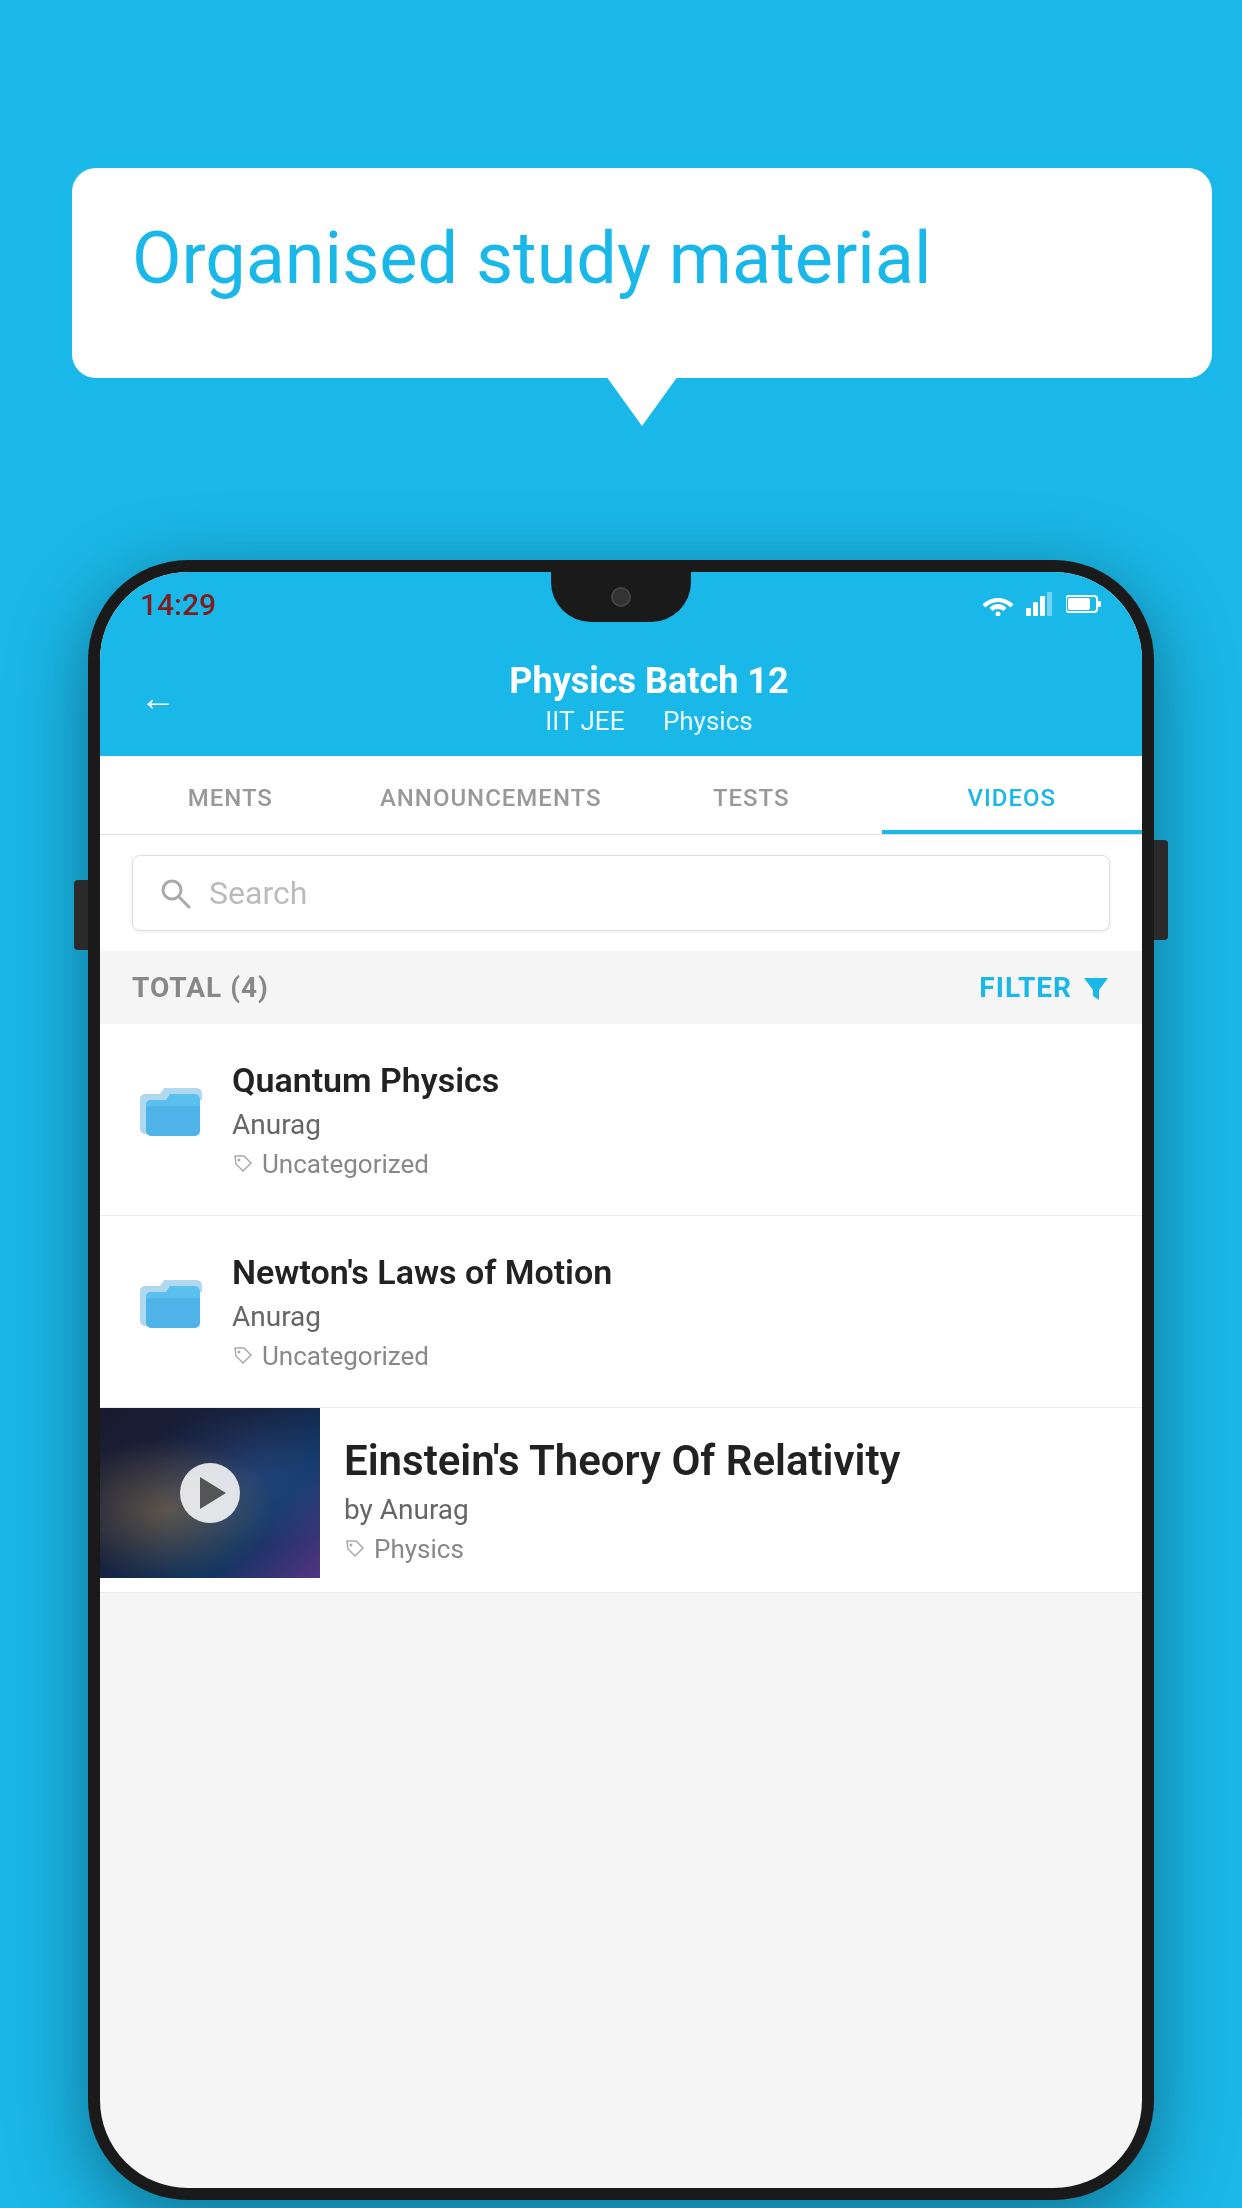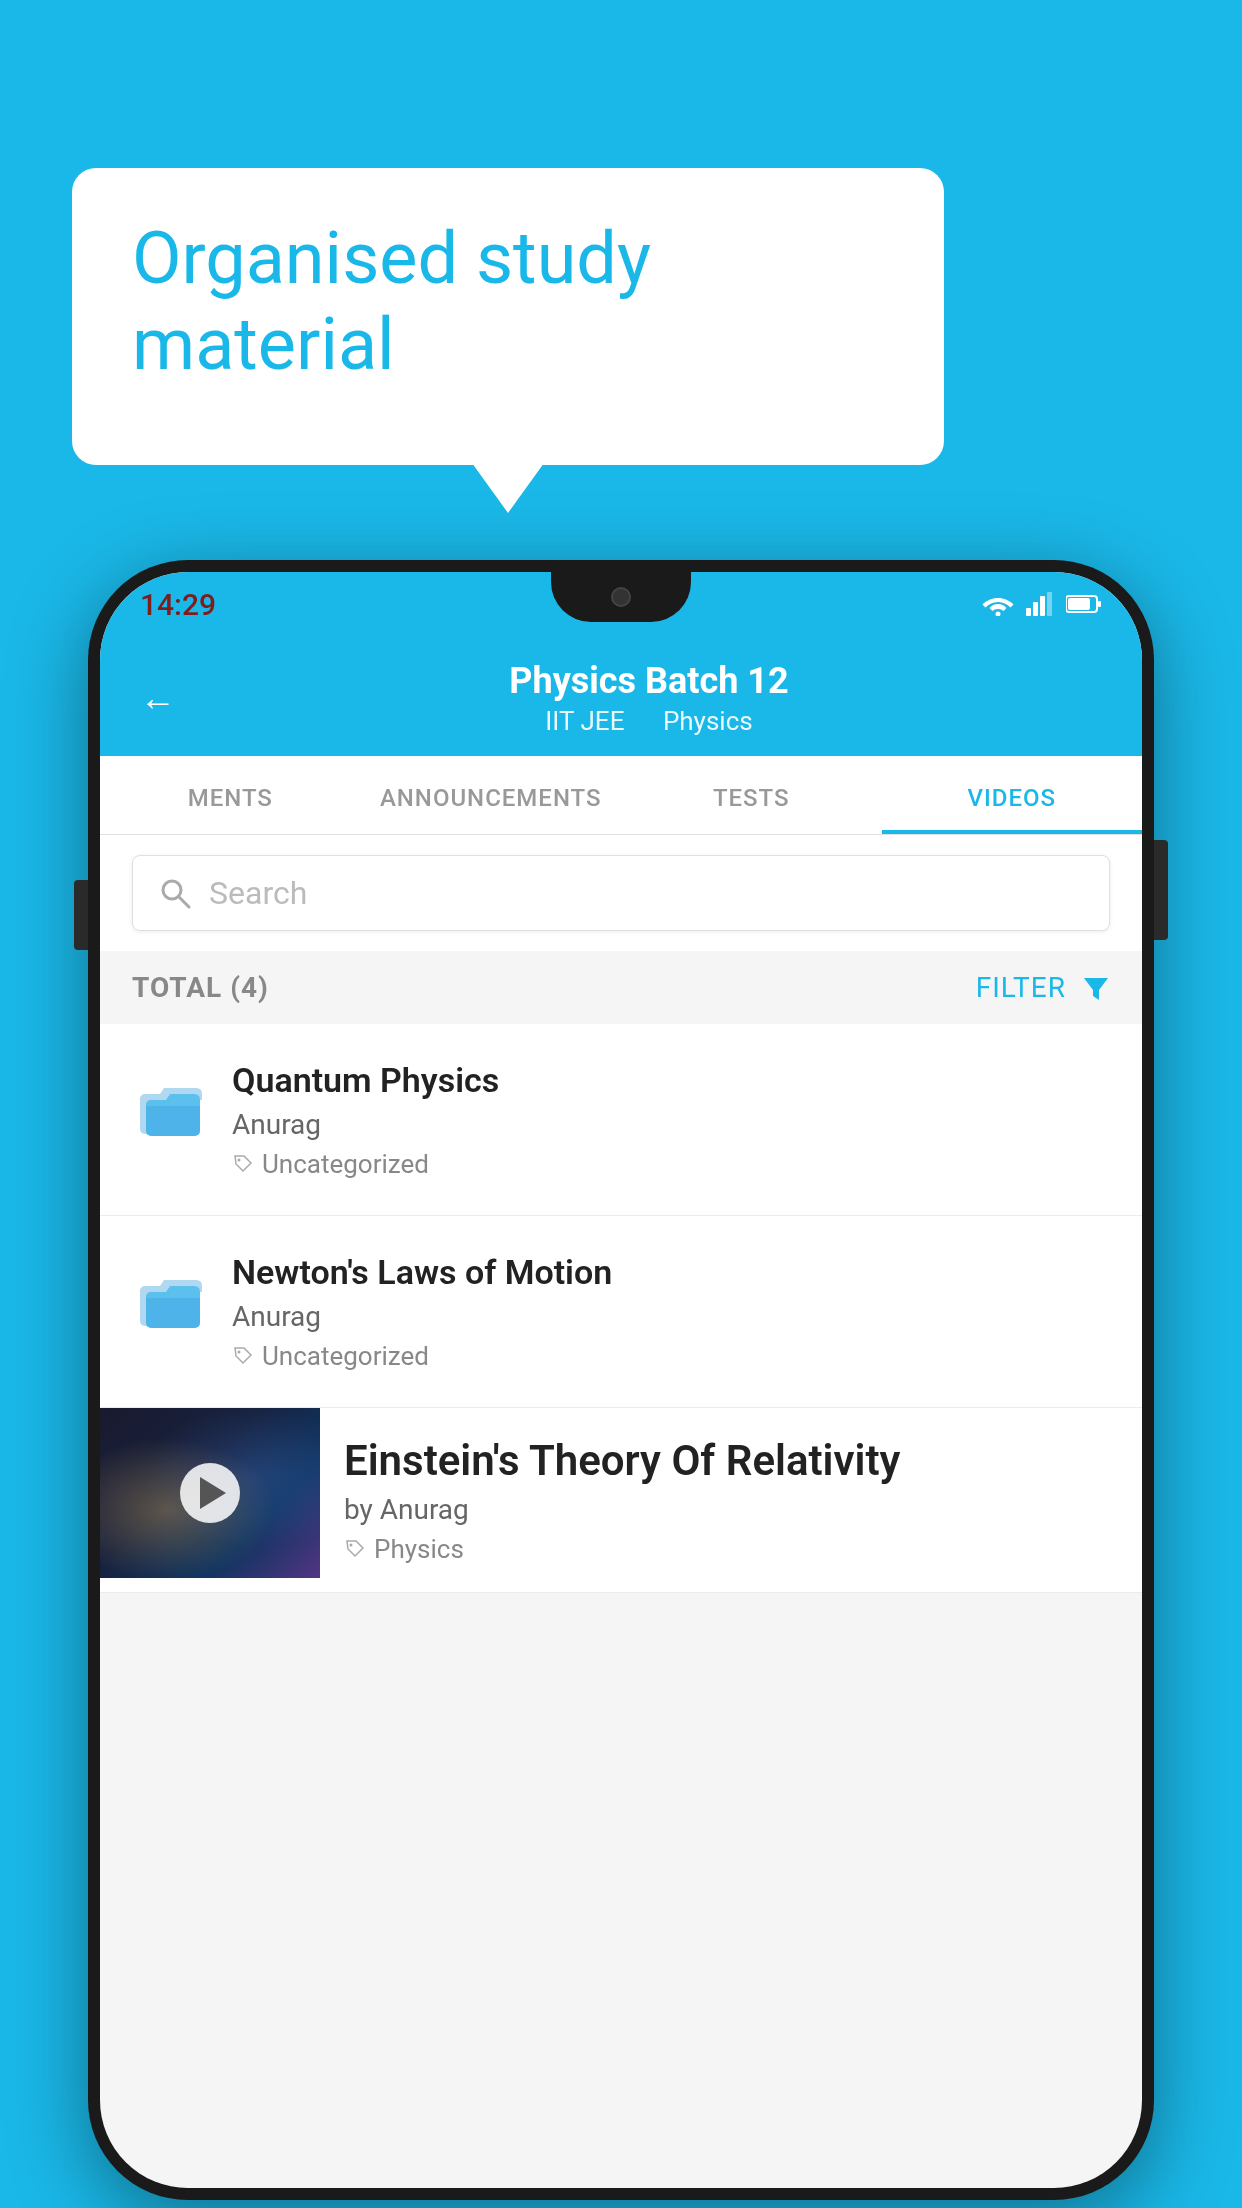--- a/index.html
+++ b/index.html
@@ -11,21 +11,21 @@
       font-family: 'Roboto', Arial, sans-serif;
       overflow: hidden;
       position: relative;
     }
 
     
     .speech-bubble {
       position: absolute;
       top: 168px;
       left: 72px;
-      width: 872px;
+      width: 1140px;
       background: white;
       border-radius: 24px;
       padding: 48px 60px 52px 60px;
     }
 
     .speech-bubble::after {
       content: '';
       position: absolute;
       bottom: -48px;
       left: 50%;
@@ -223,24 +223,24 @@
     .total-count {
       font-size: 28px;
       color: #888;
       font-weight: 700;
       letter-spacing: 1px;
     }
 
     .filter-btn {
       display: flex;
       align-items: center;
-      gap: 16px;
+      gap: 10px;
       color: #1ab8e8;
       font-size: 28px;
-      font-weight: 400;
+      font-weight: 700;
       letter-spacing: 1px;
     }
 
     
     .content-list {
       background: white;
       flex: 1;
     }
 
     .list-item {

